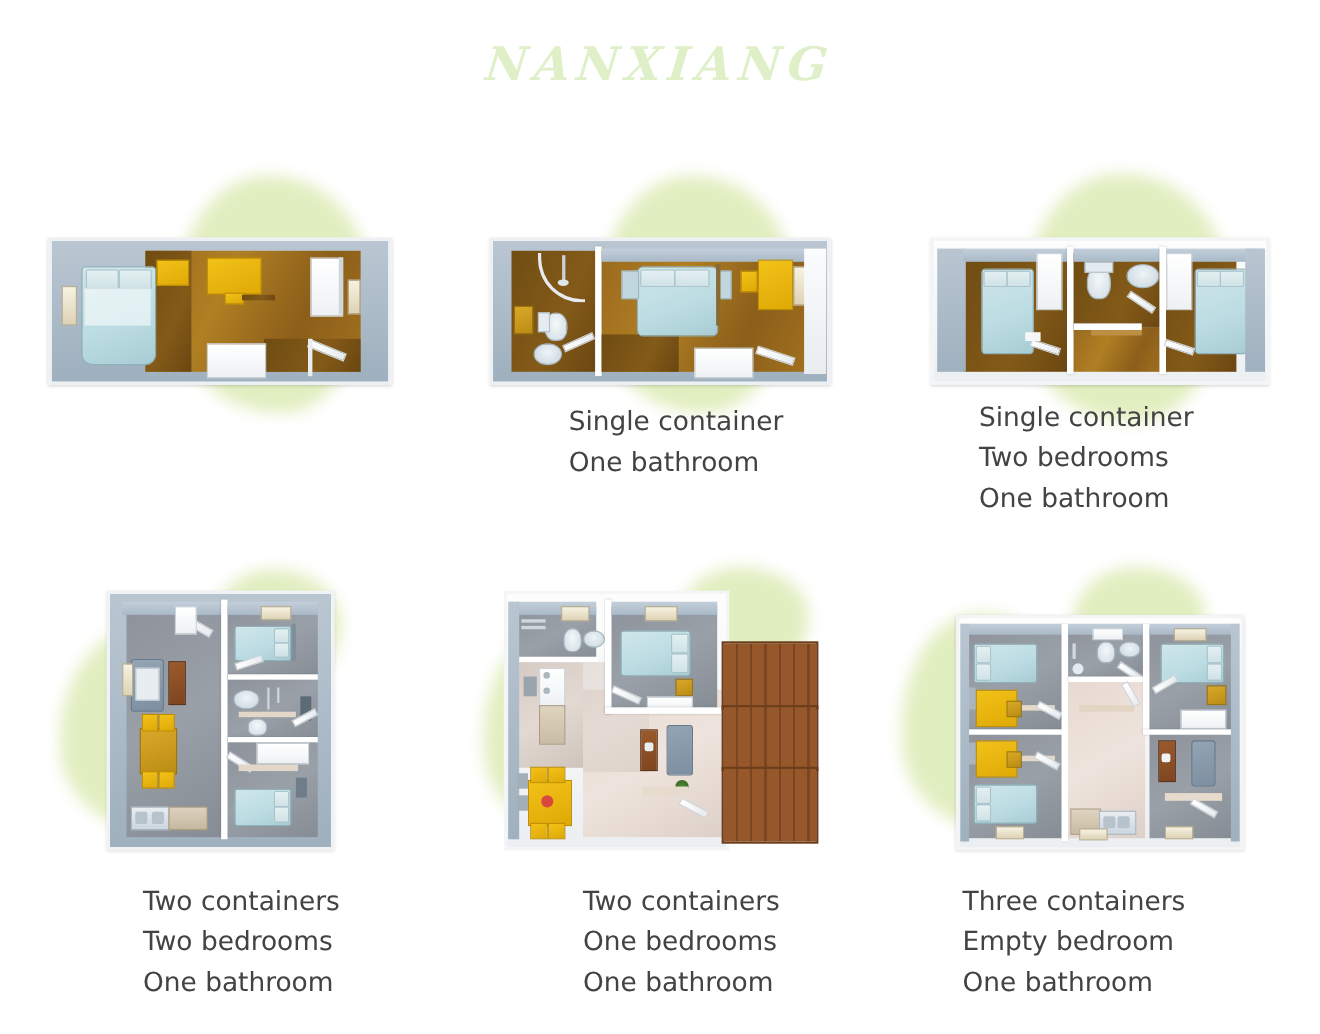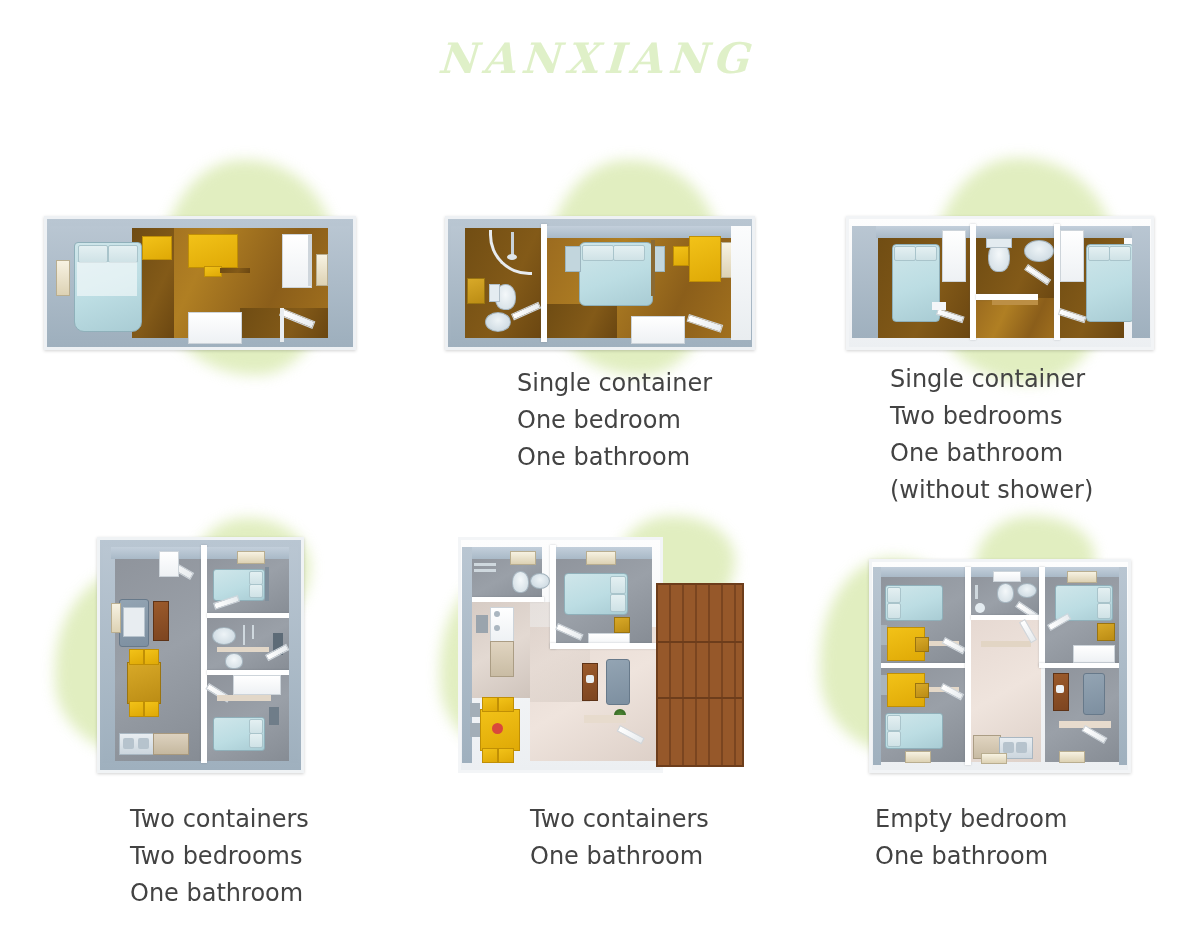--- a/index.html
+++ b/index.html
@@ -258,21 +258,20 @@
           <div class="fp window" style="left:276px;top:26px;width:14px;height:34px;"></div>
 
           <div class="fp white-obj" style="left:186px;top:100px;width:52px;height:26px;"></div>
 
           <div class="fp door" style="left:244px;top:98px;width:34px;height:6px;transform:rotate(18deg);transform-origin:left top;"></div>
           <div class="fp" style="left:286px;top:10px;width:20px;height:114px;background:linear-gradient(180deg,#fbfcfd 0%,#e9edf0 100%);"></div>
         </div>
       </div>
       <div class="caption" style="text-align:left;padding-left:117px;padding-top:15px;">
         <span class="cl">Single container</span>
-        <span class="cl">One bedroom</span>
         <span class="cl">One bathroom</span>
       </div>
     </div>
 
     <div class="cell" style="height:340px">
       <div class="splash" style="left:130px;top:8px;width:185px;height:225px;"></div>
       <div class="plan-holder" style="height:200px;">
         <div class="plan" style="width:308px;height:134px;">
           <div class="fp wall-white" style="left:0;top:0;width:308px;height:134px;border:3px solid #f2f4f6;box-sizing:border-box;"></div>
 
@@ -307,21 +306,20 @@
           <div class="fp pillow" style="left:242px;top:30px;width:20px;height:13px;"></div>
           <div class="fp pillow" style="left:263px;top:30px;width:20px;height:13px;"></div>
           <div class="fp door" style="left:214px;top:92px;width:26px;height:5px;transform:rotate(18deg);transform-origin:left top;"></div>
           <div class="fp wall" style="left:286px;top:10px;width:18px;height:112px;"></div>
         </div>
       </div>
       <div class="caption" style="text-align:left;padding-left:90px;padding-top:11px;">
         <span class="cl">Single container</span>
         <span class="cl">Two bedrooms</span>
         <span class="cl">One bathroom</span>
-        <span class="cl">(without shower)</span>
       </div>
     </div>
   </div>
 
   <div class="row" style="margin-top:18px;">
 
     <div class="cell" style="height:400px">
       <div class="splash" style="left:55px;top:60px;width:175px;height:190px;"></div>
       <div class="splash" style="left:190px;top:10px;width:120px;height:110px;"></div>
       <div class="plan-holder" style="height:265px;">
@@ -448,20 +446,21 @@
           <div class="fp" style="left:126px;top:178px;width:42px;height:8px;background:#e7dbcd;"></div>
           <div class="fp door" style="left:162px;top:188px;width:26px;height:5px;transform:rotate(28deg);transform-origin:left top;"></div>
 
           <div class="fp deck" style="left:198px;top:46px;width:84px;height:58px;"></div>
           <div class="fp deck" style="left:198px;top:104px;width:84px;height:56px;"></div>
           <div class="fp deck" style="left:198px;top:160px;width:84px;height:66px;"></div>
         </div>
       </div>
       <div class="caption" style="text-align:left;padding-left:130px;padding-top:28px;">
         <span class="cl">Two containers</span>
+        <span class="cl">One bedrooms</span>
         <span class="cl">One bathroom</span>
       </div>
     </div>
 
     <div class="cell" style="height:400px">
       <div class="splash" style="left:20px;top:50px;width:150px;height:195px;"></div>
       <div class="splash" style="left:175px;top:8px;width:120px;height:95px;"></div>
       <div class="plan-holder" style="height:265px;">
         <div class="plan" style="width:262px;height:214px;">
           <div class="fp wall-white" style="left:0;top:0;width:262px;height:214px;border:3px solid #f2f4f6;box-sizing:border-box;"></div>
@@ -529,18 +528,19 @@
           <div class="fp wood-obj" style="left:184px;top:114px;width:14px;height:36px;"></div>
           <div class="fp" style="left:187px;top:126px;width:8px;height:8px;background:#eef2f5;border-radius:2px;"></div>
           <div class="fp sofa" style="left:214px;top:114px;width:20px;height:40px;"></div>
           <div class="fp" style="left:190px;top:162px;width:52px;height:7px;background:#e7dbcd;"></div>
           <div class="fp door" style="left:216px;top:166px;width:24px;height:5px;transform:rotate(30deg);transform-origin:left top;"></div>
           <div class="fp window" style="left:190px;top:192px;width:24px;height:10px;"></div>
           <div class="fp wall" style="left:250px;top:8px;width:8px;height:198px;"></div>
         </div>
       </div>
       <div class="caption" style="text-align:left;padding-left:75px;padding-top:28px;">
+        <span class="cl">Three containers</span>
         <span class="cl">Empty bedroom</span>
         <span class="cl">One bathroom</span>
       </div>
     </div>
   </div>
 </div>
 
 </body></html>

